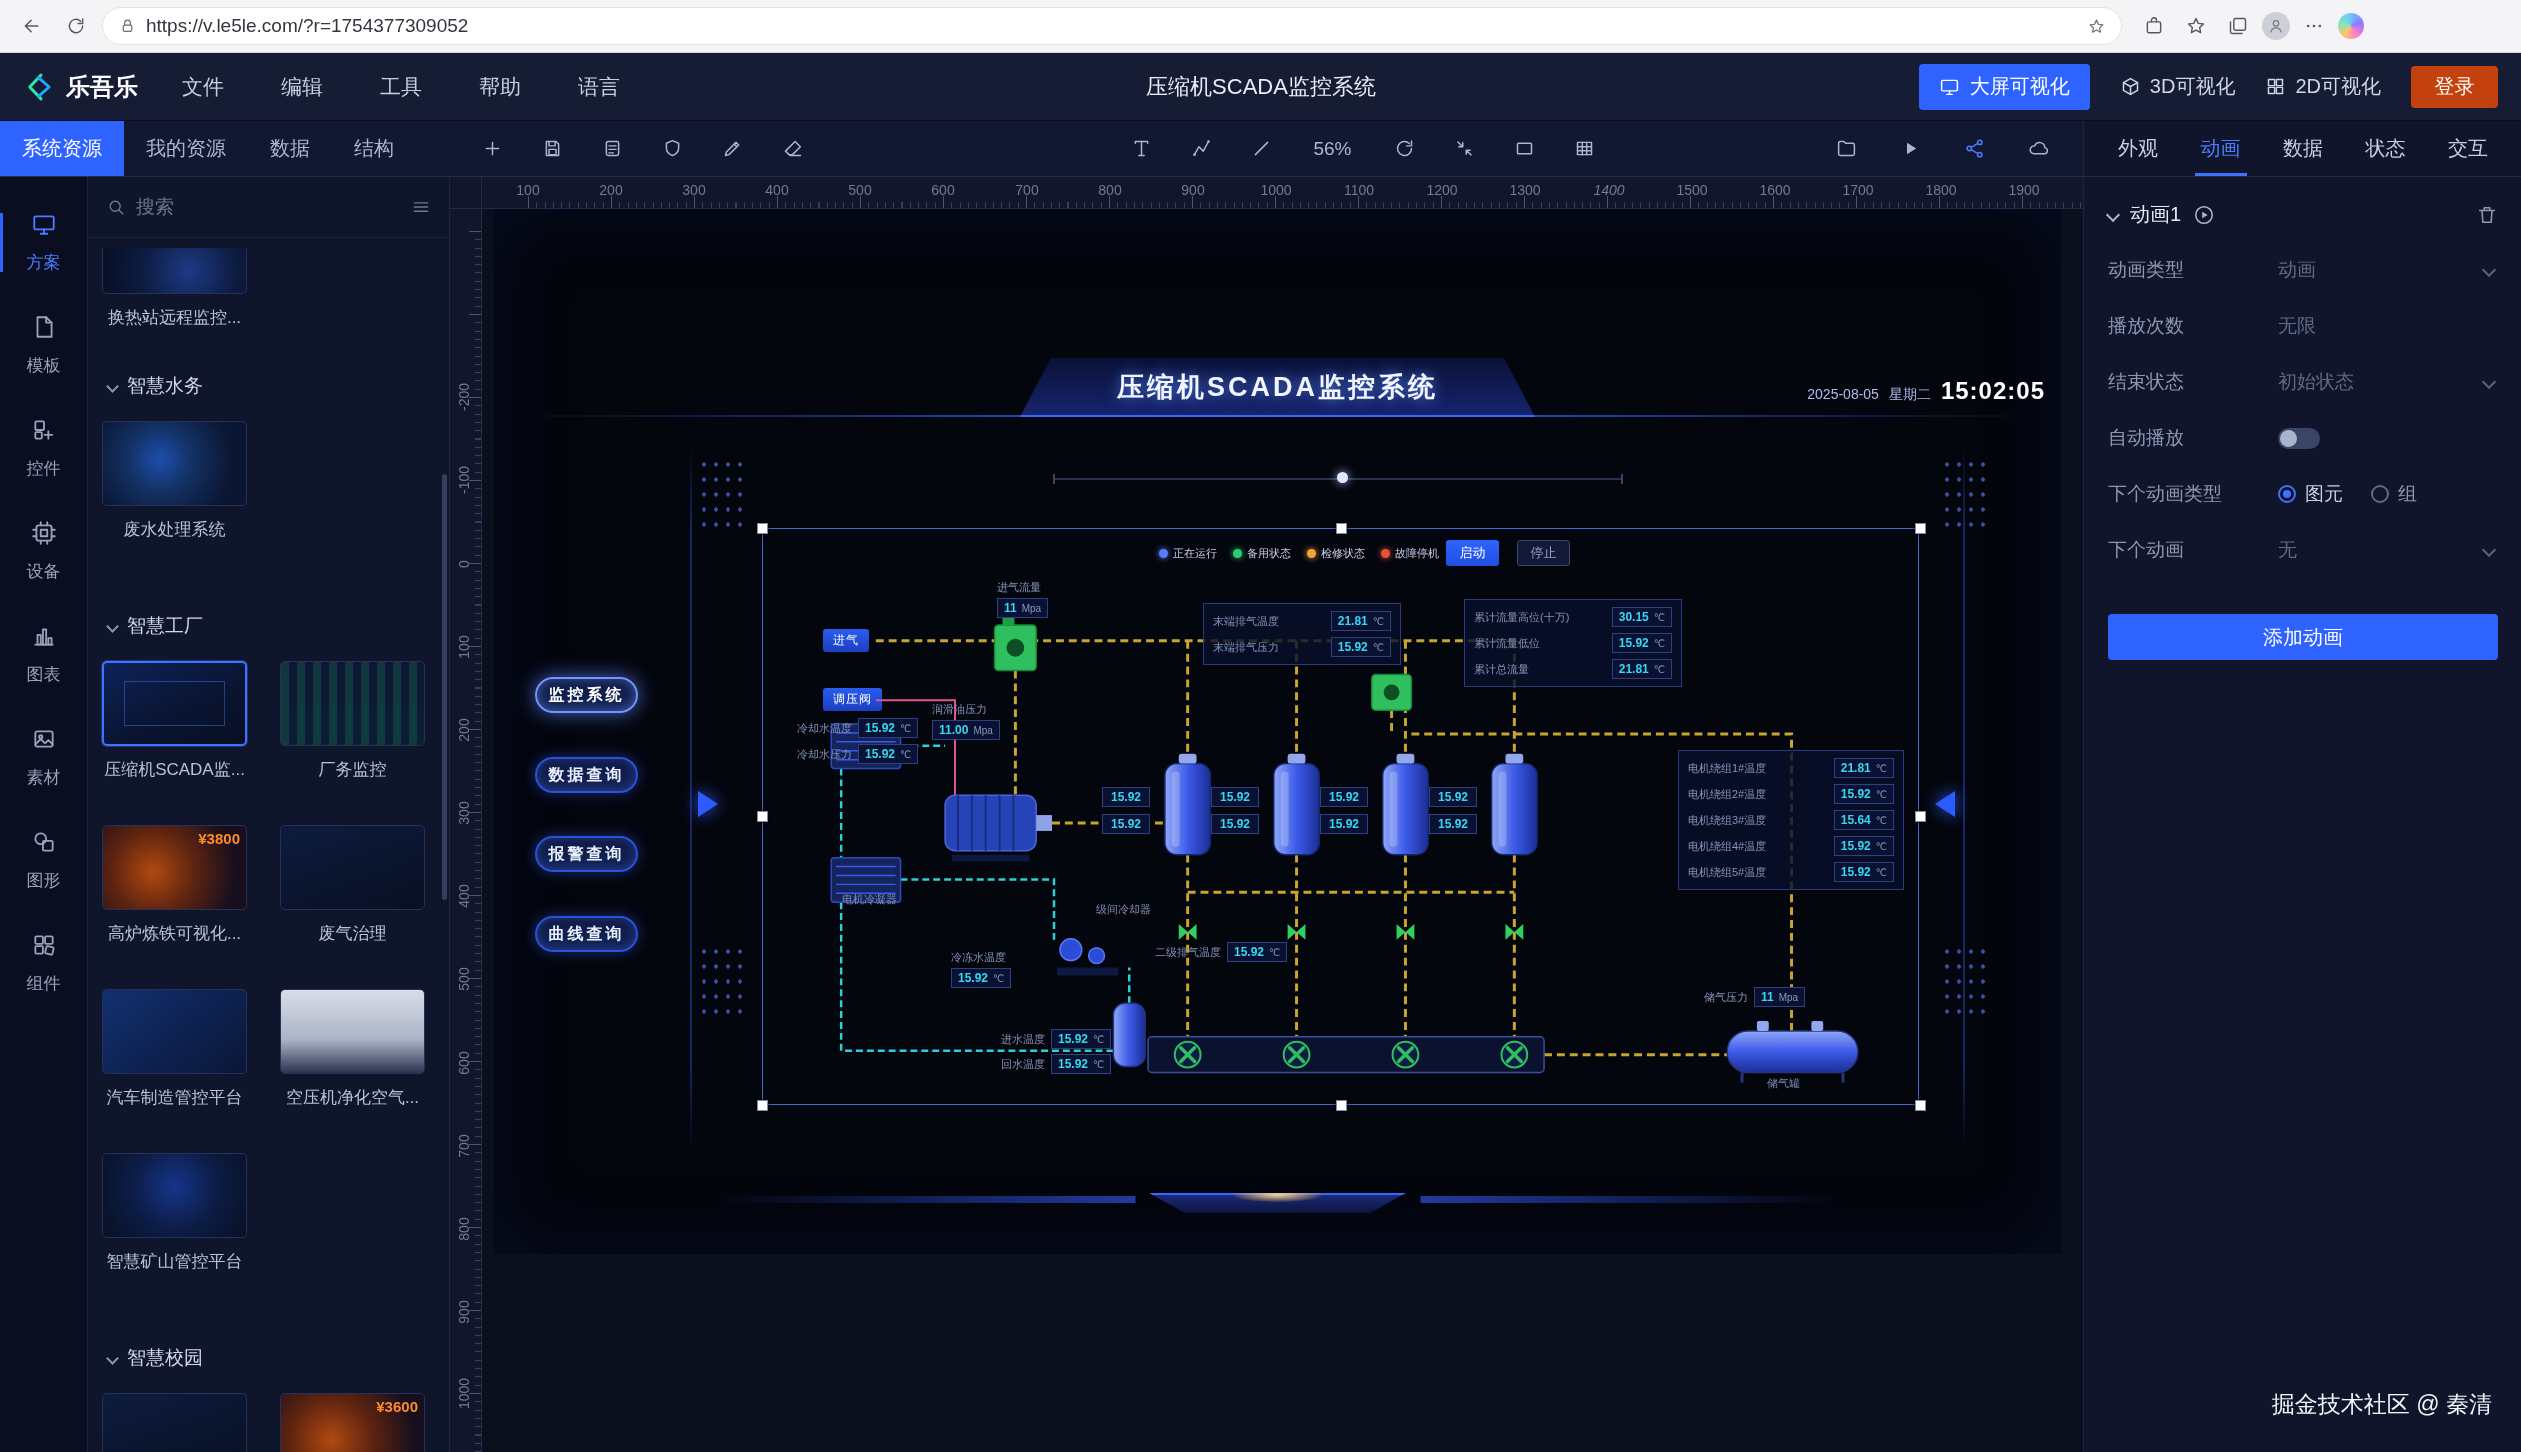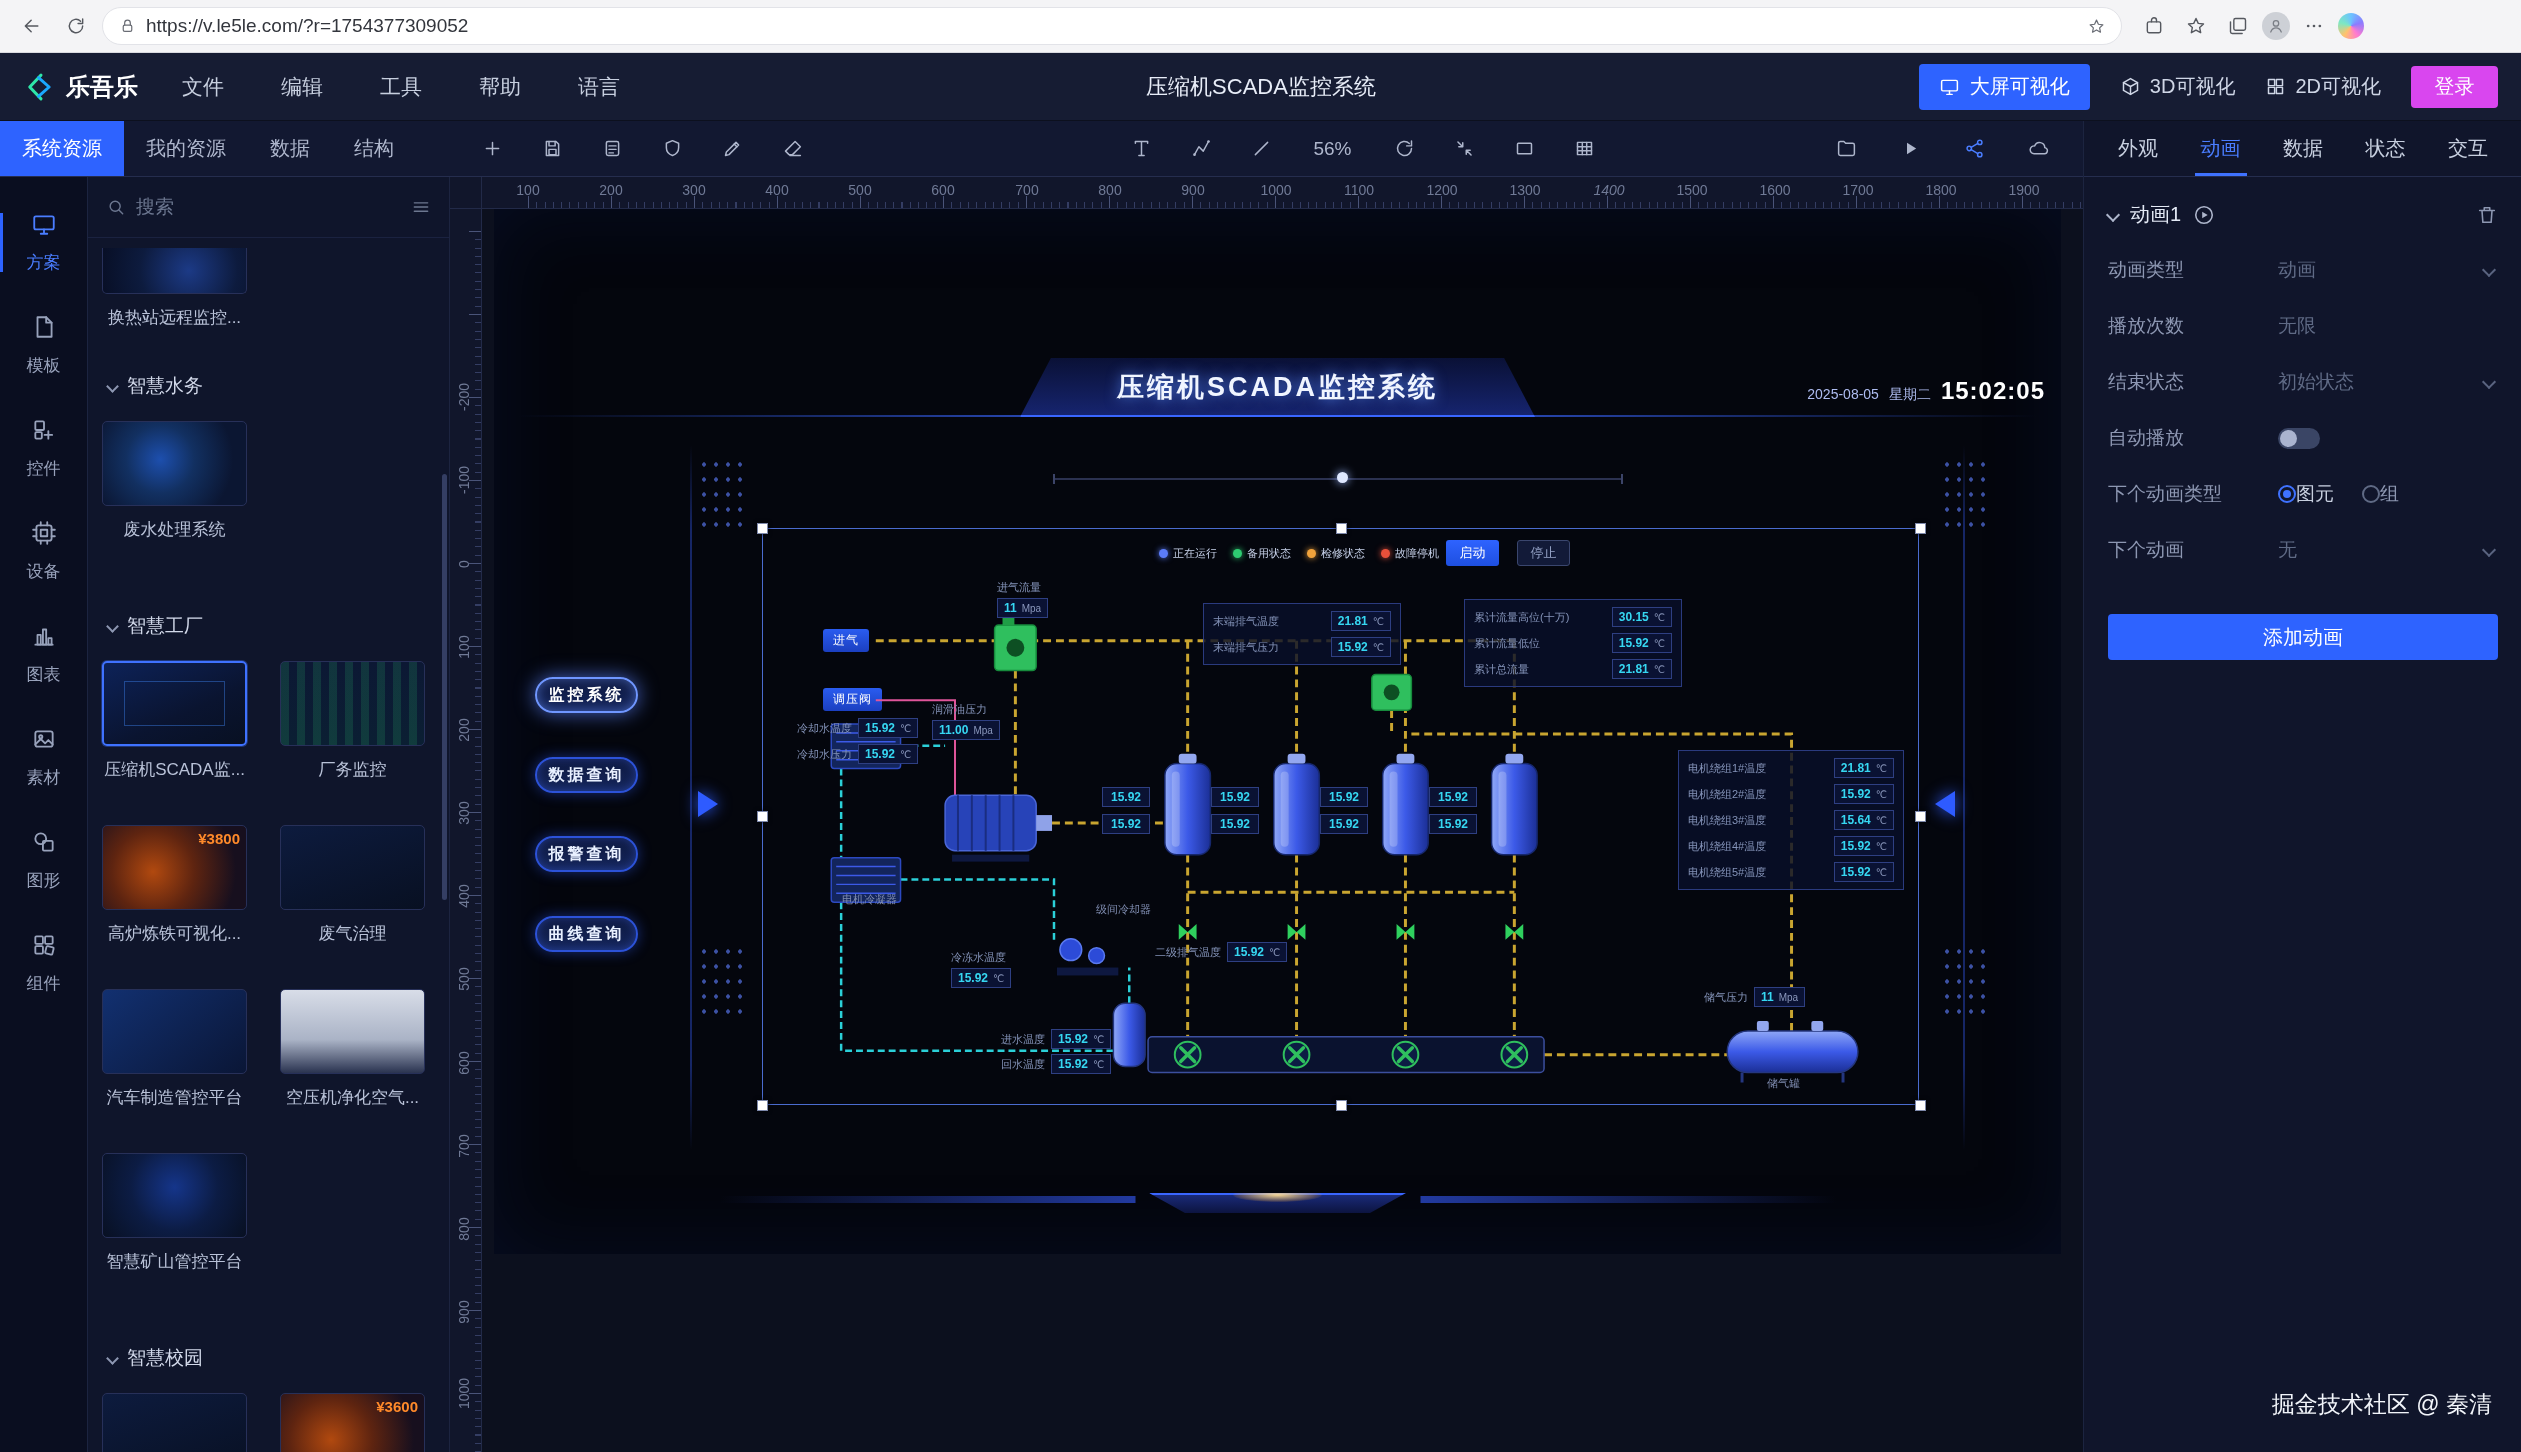--- a/index.html
+++ b/index.html
@@ -23,21 +23,21 @@
   .hdr{position:absolute;top:53px;left:0;right:0;height:67px;background:#161c33;display:flex;align-items:center;color:#d2d9ea}
   .logo{display:flex;align-items:center;gap:10px;margin:0 44px 0 26px;font-size:24px;font-weight:bold;color:#fff}
   .logo svg{width:30px;height:30px}
   .menus{display:flex;gap:57px;font-size:21px;color:#c7cfdf}
   .menu-item{cursor:default}
   .doc-title{position:absolute;left:50%;transform:translateX(-50%);font-size:22px;color:#e8edf8}
   .hdr-right{margin-left:auto;display:flex;align-items:center;gap:30px;padding-right:24px;font-size:20px}
   .btn-bigscreen{height:46px;padding:0 20px;background:#2e63ff;border-radius:4px;display:flex;align-items:center;gap:10px;color:#fff}
   .btn-bigscreen svg,.hdr-mini svg{width:21px;height:21px}
   .hdr-mini{display:flex;align-items:center;gap:9px;color:#cfd6e6}
-  .btn-login{width:87px;height:42px;background:#d946ef;border-radius:4px;color:#fff;display:flex;align-items:center;justify-content:center;font-size:20px}
+  .btn-login{width:87px;height:42px;background:#c2410c;border-radius:4px;color:#fff;display:flex;align-items:center;justify-content:center;font-size:20px}
 
   
   .toolbar{position:absolute;top:121px;left:0;width:2083px;height:56px;background:#121831;border-bottom:1px solid #252d4e;display:flex;align-items:center}
   .res-tabs{display:flex;height:100%}
   .res-tab{padding:0 22px;height:100%;display:flex;align-items:center;font-size:20px;color:#aeb6cc}
   .res-tab.active{background:#2e63ff;color:#fff}
   .tools{display:flex;align-items:center;gap:26px;margin-left:59px}
   .tool{width:34px;height:34px;display:flex;align-items:center;justify-content:center;color:#aeb6cc;border-radius:4px}
   .tool svg{width:21px;height:21px}
   .tool.tool-active{color:#4a7dff}
@@ -164,21 +164,21 @@
   .ah-chev{width:10px;height:10px;border-right:2px solid #aeb6cc;border-bottom:2px solid #aeb6cc;transform:rotate(45deg)}
   .ah-ic{color:#aeb6cc;display:flex}
   .ah-trash{margin-left:auto;color:#8d97b2;display:flex}
   .prop-row{display:flex;align-items:center;padding:0 24px;height:56px;font-size:19px}
   .p-lb{width:170px;color:#8d97b2;flex-shrink:0}
   .p-right{flex:1;display:flex;align-items:center;gap:28px}
   .p-val{flex:1;color:#5f6a85}
   .p-chev{width:10px;height:10px;border-right:2px solid #5a6480;border-bottom:2px solid #5a6480;transform:rotate(45deg);margin-right:4px}
   .toggle{width:42px;height:21px;border-radius:11px;background:#3a4565;position:relative}
   .toggle .knob{position:absolute;left:2px;top:2px;width:17px;height:17px;border-radius:50%;background:#aab4cf}
-  .radio-opt{display:flex;align-items:center;font-size:19px;color:#8d97b2}
+  .radio-opt{display:flex;align-items:center;gap:9px;font-size:19px;color:#8d97b2}
   .radio{width:18px;height:18px;border:2px solid #5f6a85;border-radius:50%;position:relative}
   .radio.sel{border-color:#3f72ff}
   .radio.sel::after{content:"";position:absolute;left:3px;top:3px;width:8px;height:8px;border-radius:50%;background:#3f72ff}
   .radio-lb.sel{color:#c7cfdf}
   .add-btn{margin:36px 24px 0 24px;height:46px;background:#2e63ff;border-radius:4px;color:#fff;font-size:20px;display:flex;align-items:center;justify-content:center}
   .watermark{position:absolute;right:30px;bottom:32px;color:#f2f5fa;font-size:23px;z-index:60}
 </style>
 </head>
 <body>
 

